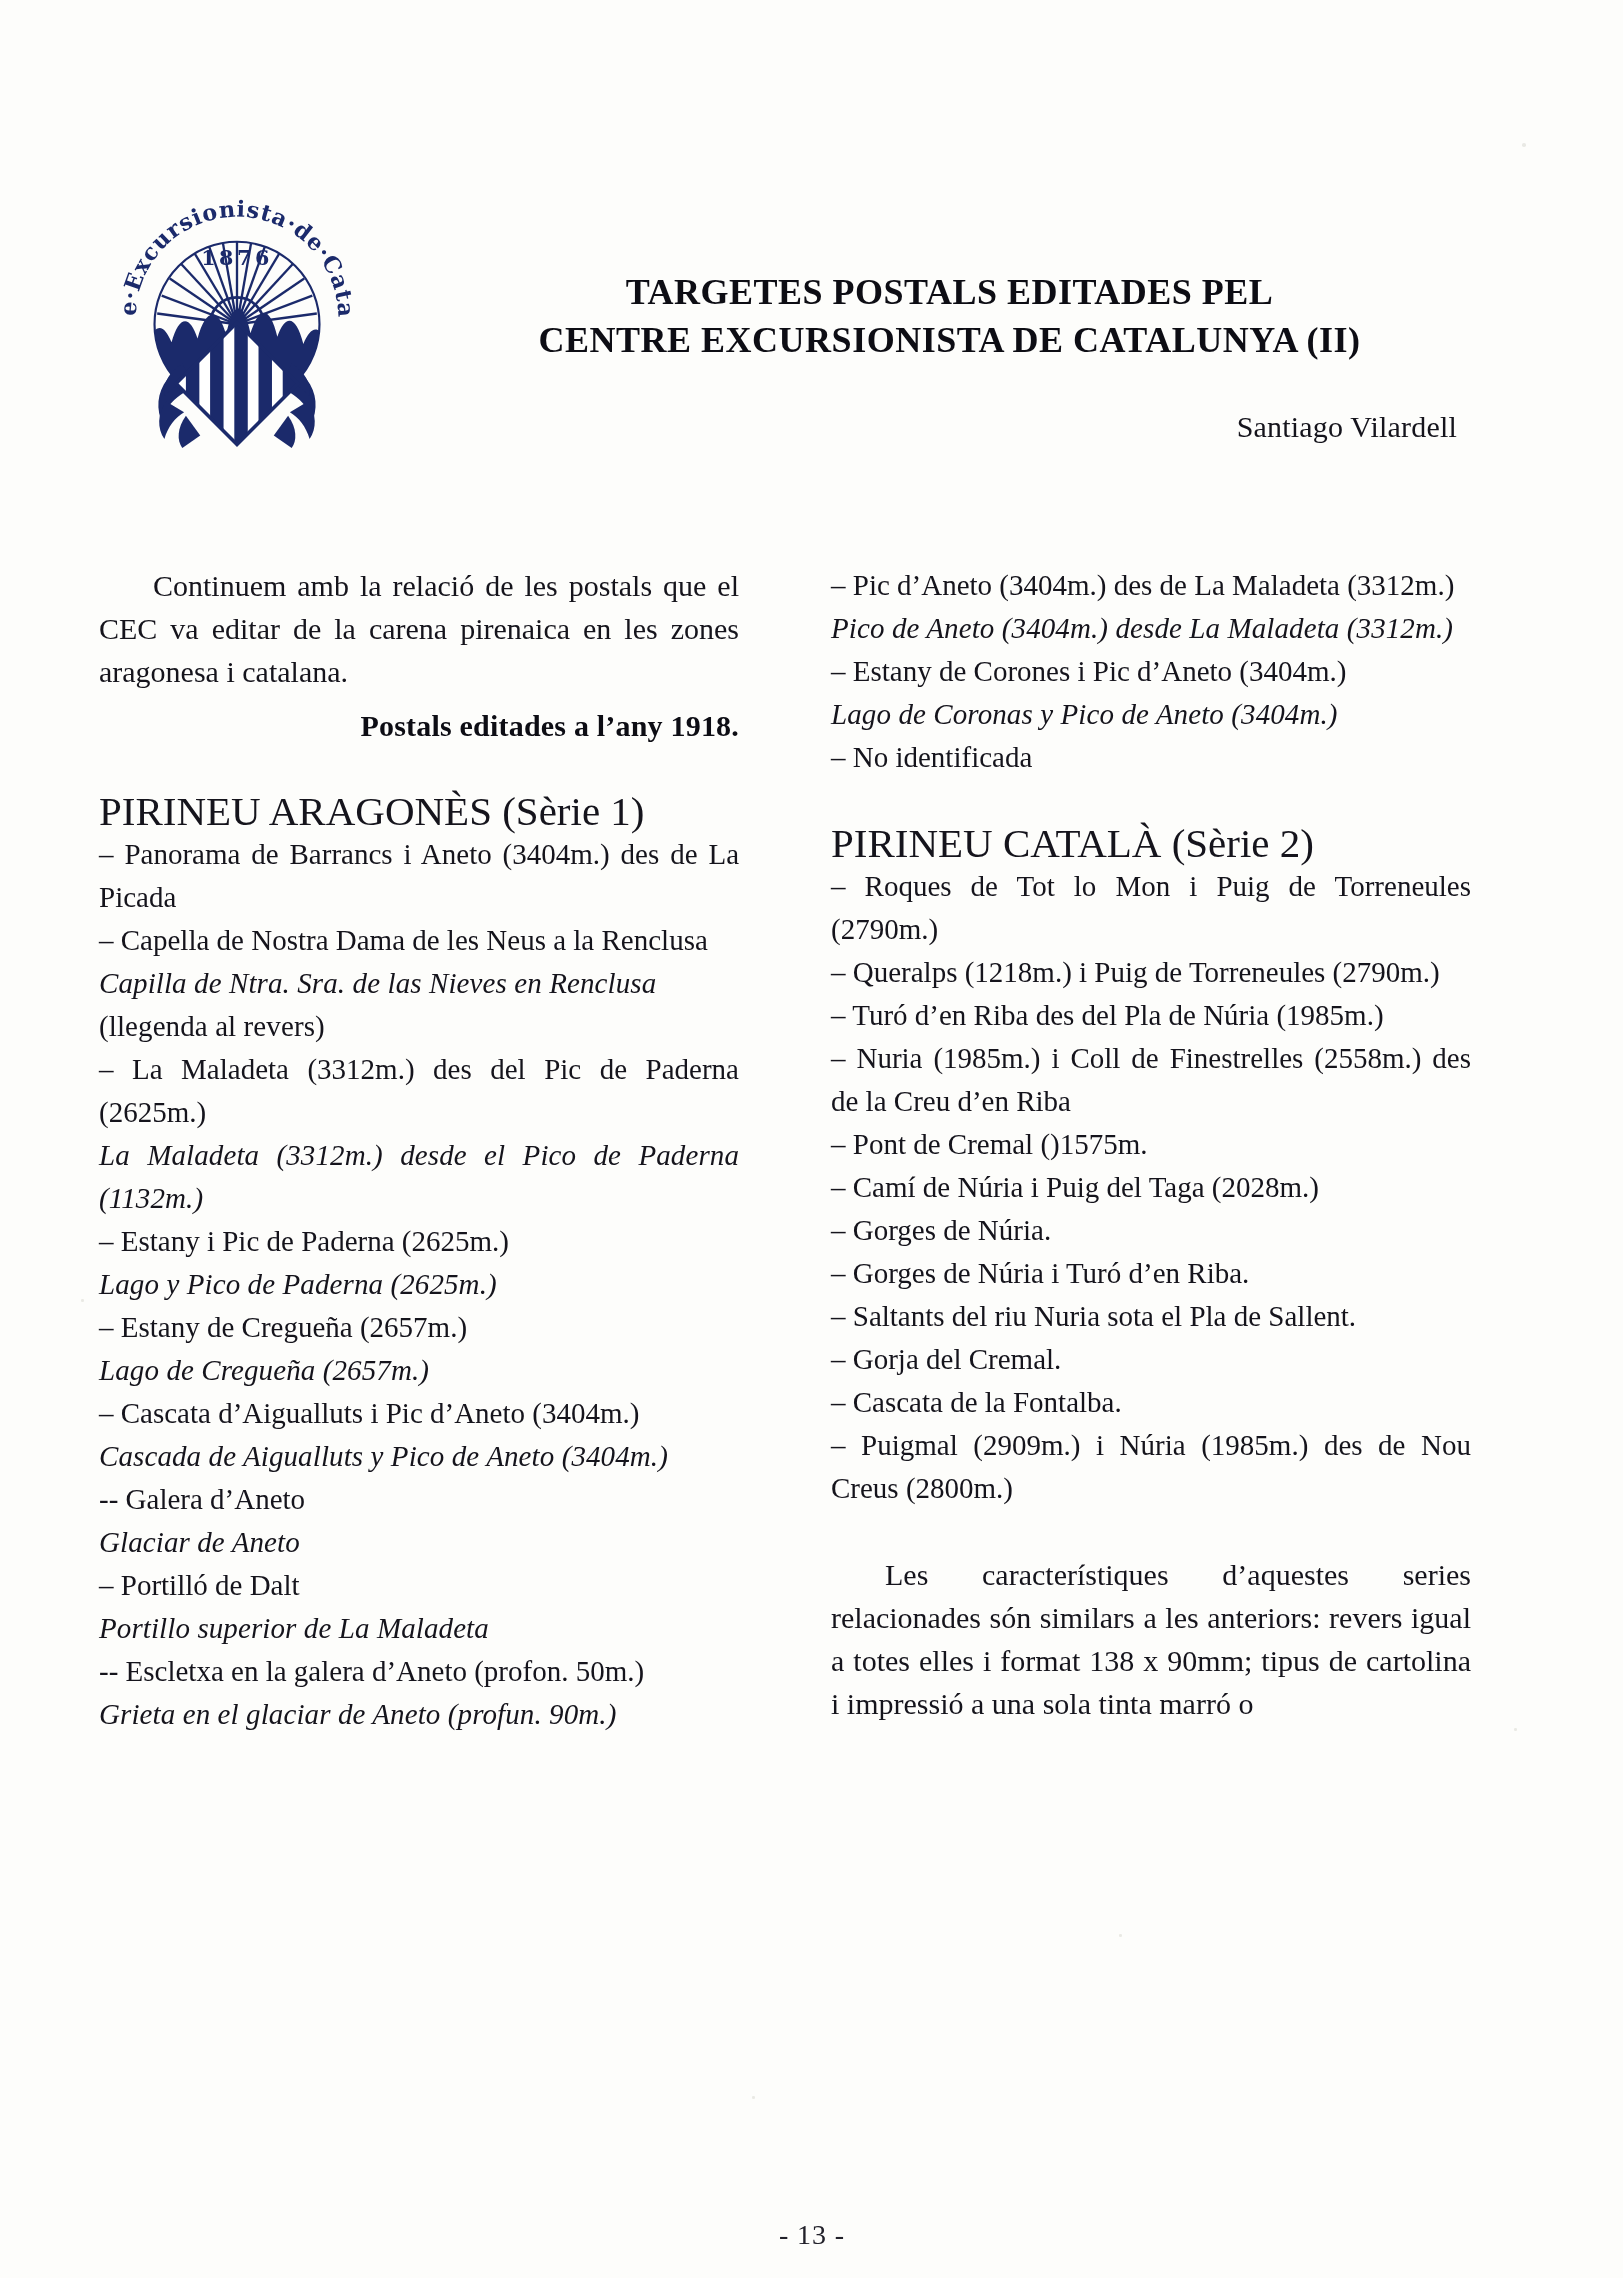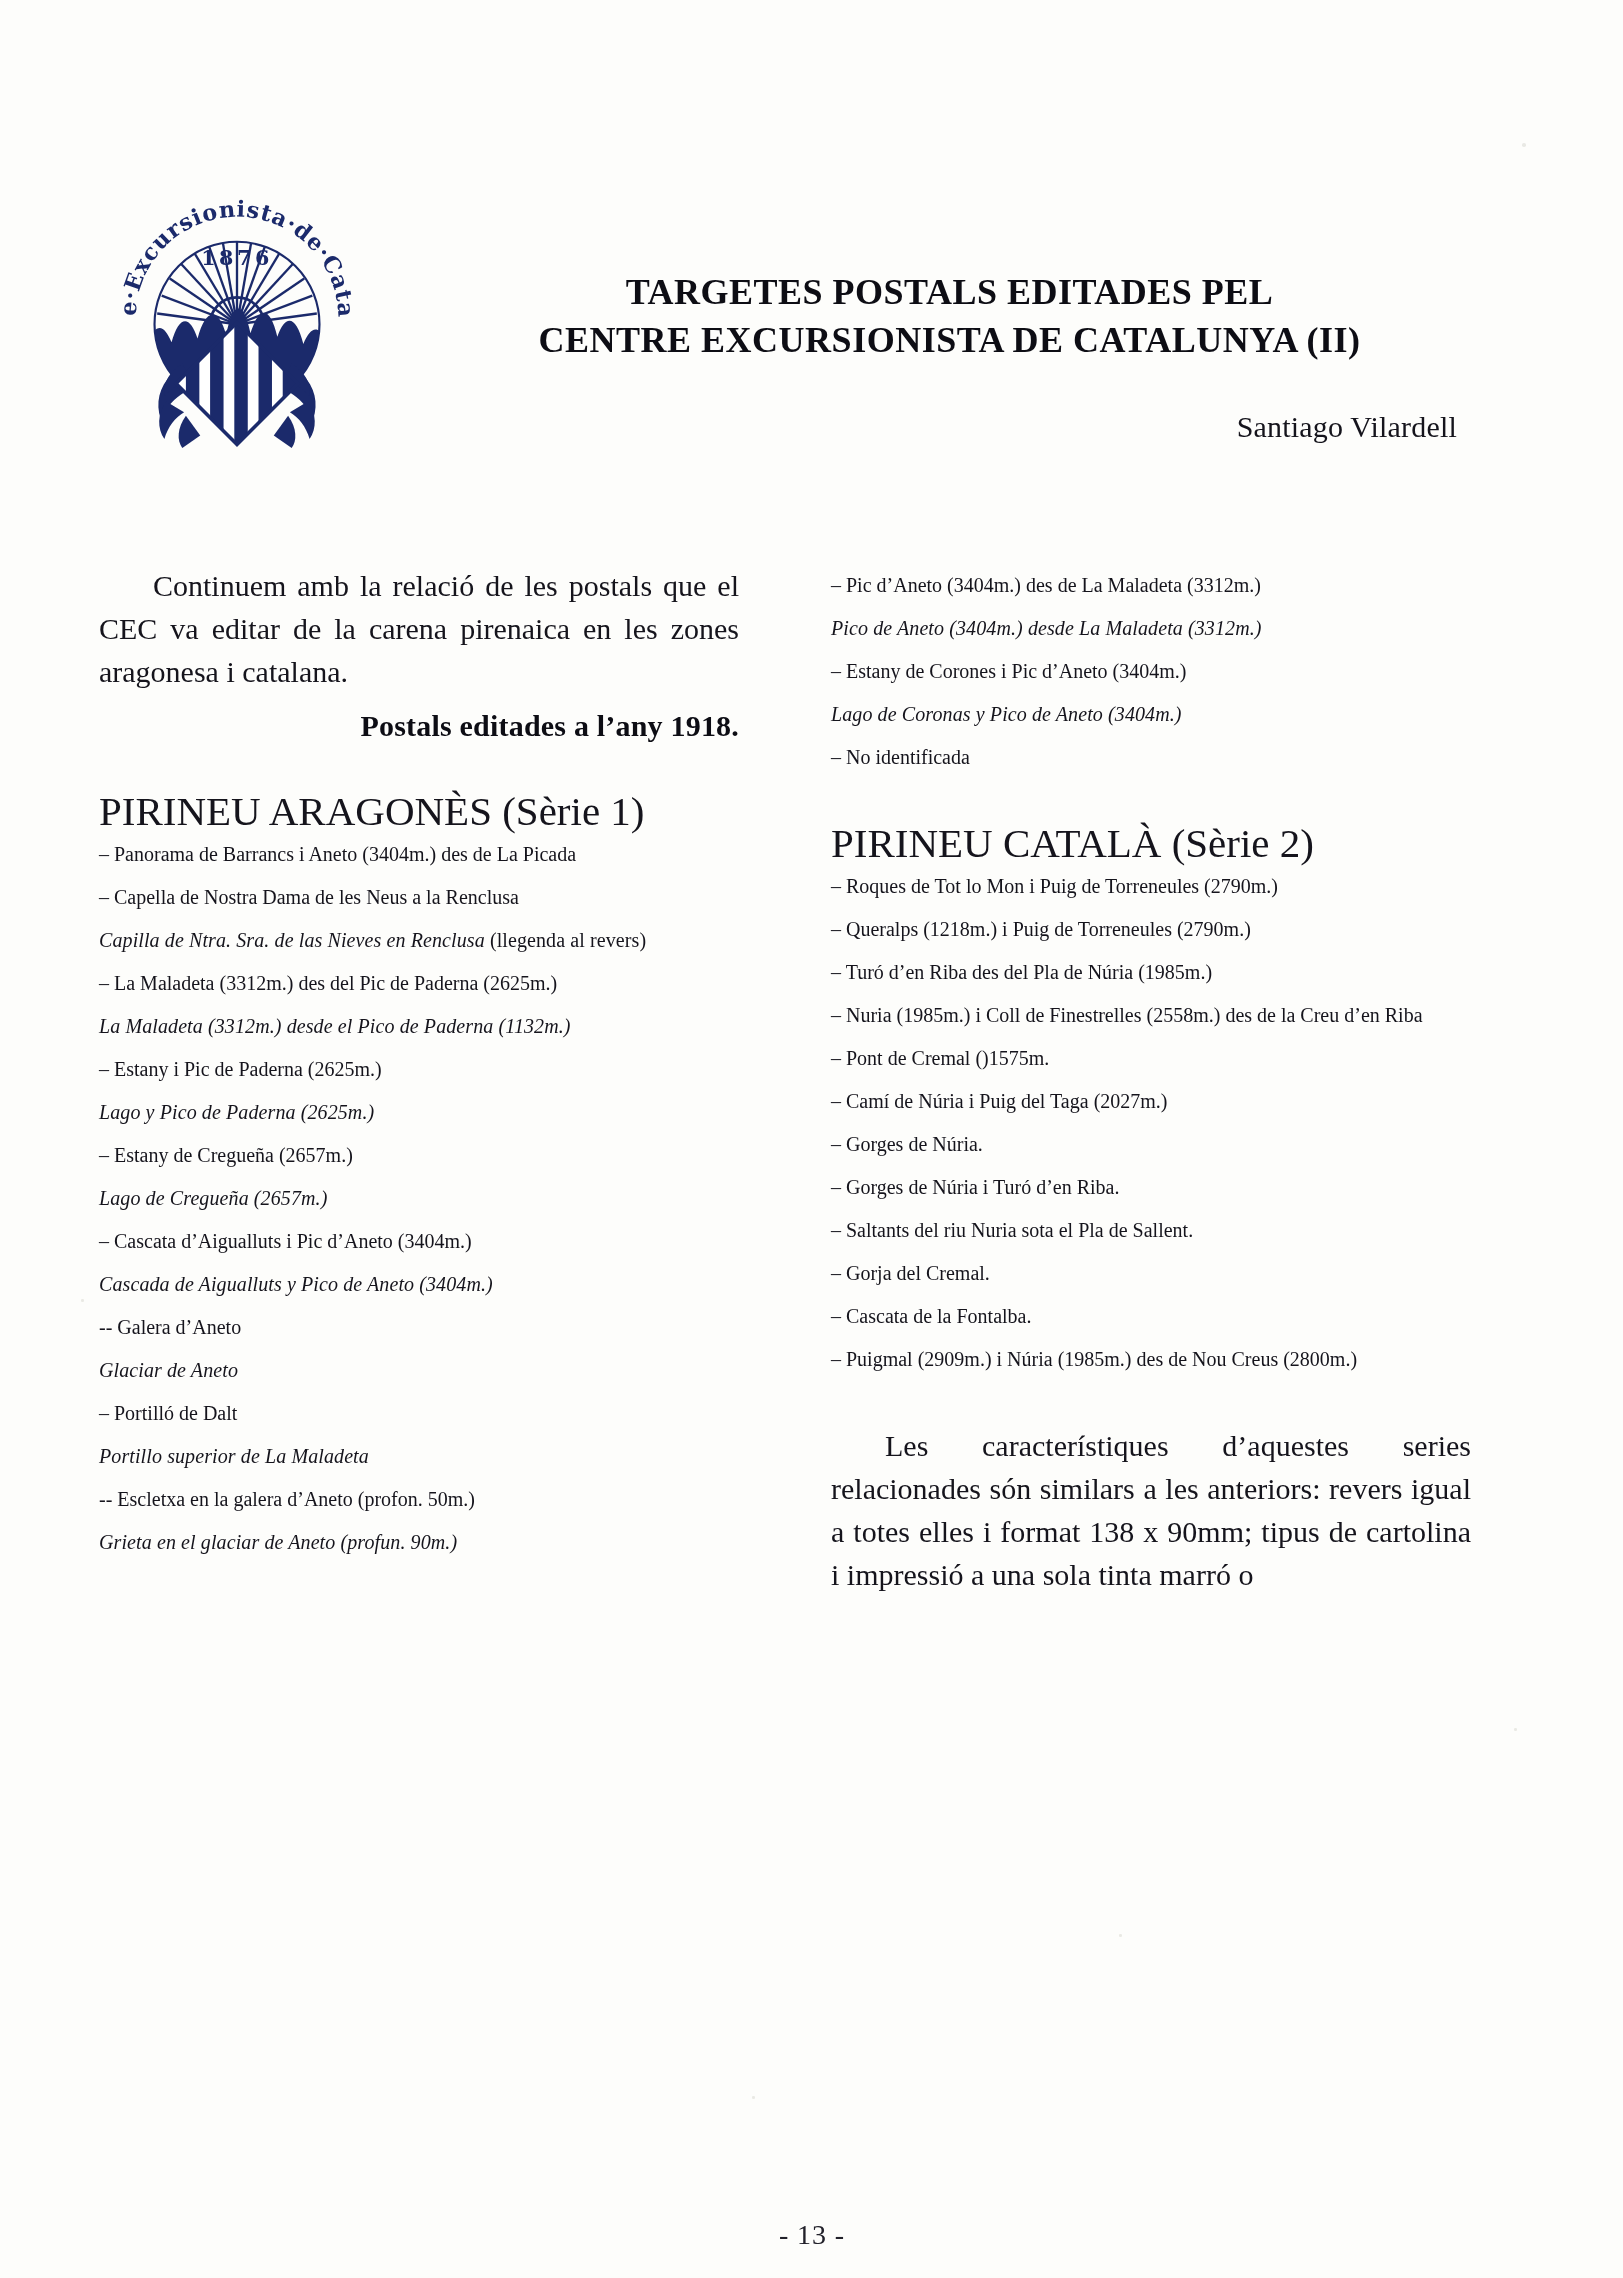--- a/index.html
+++ b/index.html
@@ -104,21 +104,21 @@
 
   .section-head {
     font-size: 41px;
     line-height: 43px;
     margin: 0;
     color: #15141c;
     white-space: nowrap;
   }
 
   .entry {
-    font-size: 20px;
+    font-size: 29px;
     line-height: 43px;
     margin: 0;
     color: #15141c;
     text-align: justify;
     text-justify: inter-word;
   }
   .entry.ital {
     font-style: italic;
     letter-spacing: 0.1px;
   }
@@ -280,21 +280,21 @@
 
       <div class="gap-block"></div>
 
       <p class="section-head">PIRINEU CATALÀ (Sèrie 2)</p>
 
       <p class="entry">– Roques de Tot lo Mon i Puig de Torreneules (2790m.)</p>
       <p class="entry">– Queralps (1218m.) i Puig de Torreneules (2790m.)</p>
       <p class="entry">– Turó d’en Riba des del Pla de Núria (1985m.)</p>
       <p class="entry">– Nuria (1985m.) i Coll de Finestrelles (2558m.) des de la Creu d’en Riba</p>
       <p class="entry nojust">– Pont de Cremal ()1575m.</p>
-      <p class="entry">– Camí de Núria i Puig del Taga (2027m.)</p>
+      <p class="entry">– Camí de Núria i Puig del Taga (2028m.)</p>
       <p class="entry nojust">– Gorges de Núria.</p>
       <p class="entry nojust">– Gorges de Núria i Turó d’en Riba.</p>
       <p class="entry">– Saltants del riu Nuria sota el Pla de Sallent.</p>
       <p class="entry nojust">– Gorja del Cremal.</p>
       <p class="entry nojust">– Cascata de la Fontalba.</p>
       <p class="entry">– Puigmal (2909m.) i Núria (1985m.) des de Nou Creus (2800m.)</p>
 
       <div class="gap-block"></div>
 
       <p class="para indent">Les característiques d’aquestes series relacionades són similars a les anteriors: revers igual a totes elles i format 138 x 90mm; tipus de cartolina i impressió a una sola tinta marró o</p>

